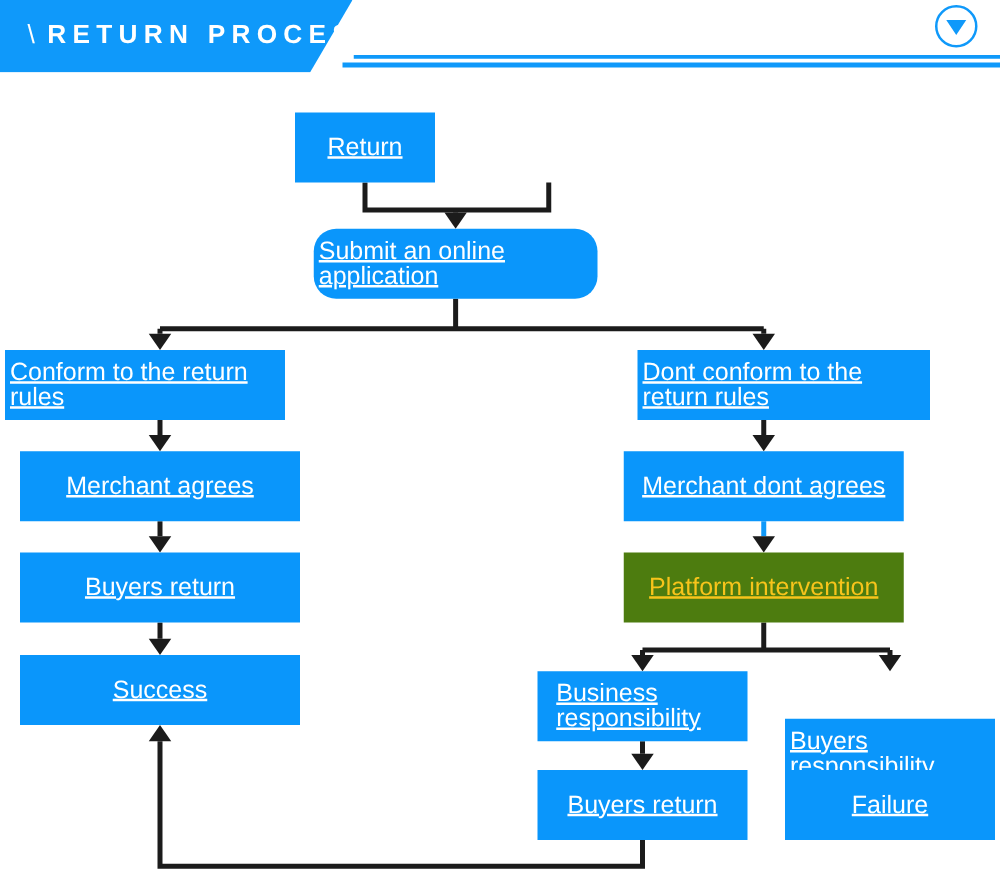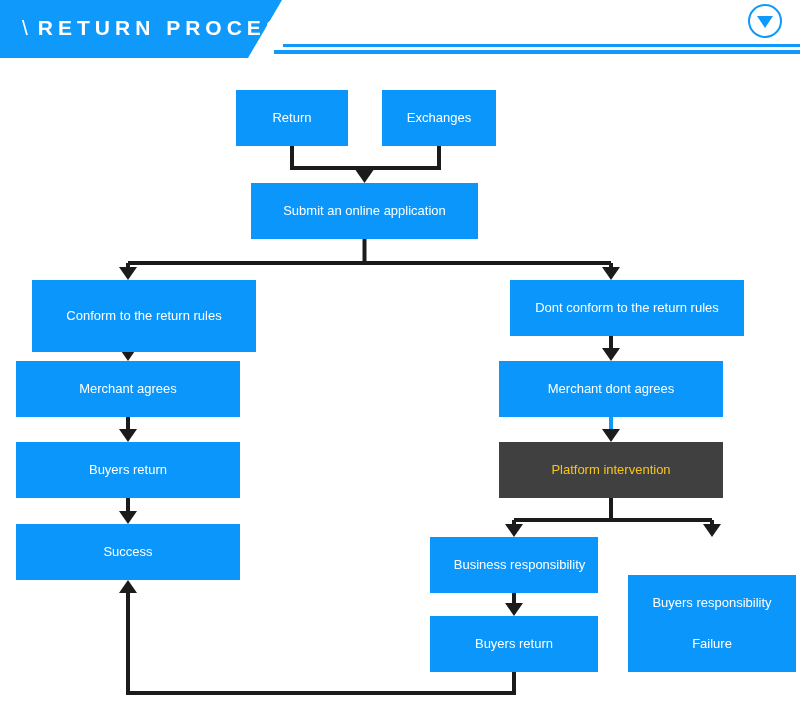--- a/index.html
+++ b/index.html
@@ -108,27 +108,28 @@
   }
 
   .node {
     position: absolute;
     box-sizing: border-box;
     display: flex;
     align-items: center;
     justify-content: center;
     text-align: left;
     color: #ffffff;
-    font-size: 13px;
+    font-size: 20px;
     line-height: 20px;
     background: #0a96fb;
     padding: 2px 4px;
+    text-decoration: underline;
   }
   .node.accent {
-    background: #404040;
+    background: #4d7c0f;
     color: #f7c41b;
   }
 </style>
 </head>
 <body>
 
 <div id="page">
 
   <div id="header">
     <div class="banner-shape"></div>
@@ -173,27 +174,24 @@
         <polyline points="514,462 514,466" fill="none" stroke="#1b1b1b" stroke-width="4" stroke-linecap="butt" stroke-linejoin="miter"></polyline>
         <polyline points="712,462 712,466" fill="none" stroke="#1b1b1b" stroke-width="4" stroke-linecap="butt" stroke-linejoin="miter"></polyline>
         <polygon points="505,466 523,466 514,479" fill="#1b1b1b"></polygon>
         <polygon points="703,466 721,466 712,479" fill="#1b1b1b"></polygon>
         <polyline points="514,614 514,635 128,635 128,535" fill="none" stroke="#1b1b1b" stroke-width="4" stroke-linecap="butt" stroke-linejoin="miter"></polyline>
         <polygon points="119,535 137,535 128,522" fill="#1b1b1b"></polygon>
       </svg>
   <div class="node" style="left: 236px; top: 32px; width: 112px; height: 56px;">
         <span>Return</span>
       </div>
-      <div class="node" style="left: 382px; top: 32px; width: 114px; height: 56px;">
-        <span>Exchanges</span>
-      </div>
-      <div class="node" style="left: 251px; top: 125px; width: 227px; height: 56px;">
+      <div class="node" style="left: 251px; top: 125px; width: 227px; height: 56px; border-radius: 18px;">
         <span>Submit an online application</span>
       </div>
-      <div class="node" style="left: 32px; top: 222px; width: 224px; height: 72px;">
+      <div class="node" style="left: 4px; top: 222px; width: 224px; height: 56px;">
         <span>Conform to the return rules</span>
       </div>
       <div class="node" style="left: 16px; top: 303px; width: 224px; height: 56px;">
         <span>Merchant agrees</span>
       </div>
       <div class="node" style="left: 16px; top: 384px; width: 224px; height: 56px;">
         <span>Buyers return</span>
       </div>
       <div class="node" style="left: 16px; top: 466px; width: 224px; height: 56px;">
         <span>Success</span>

